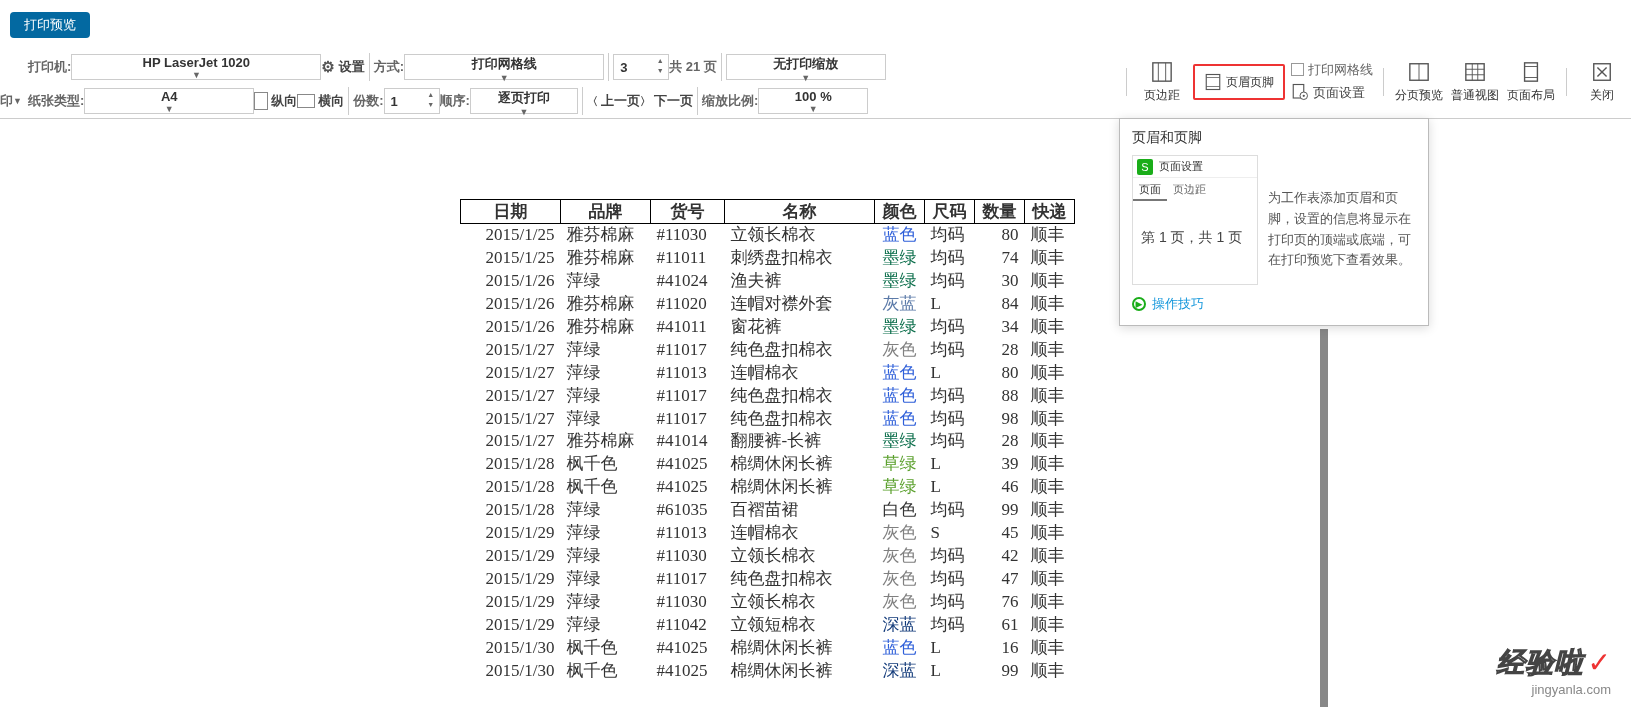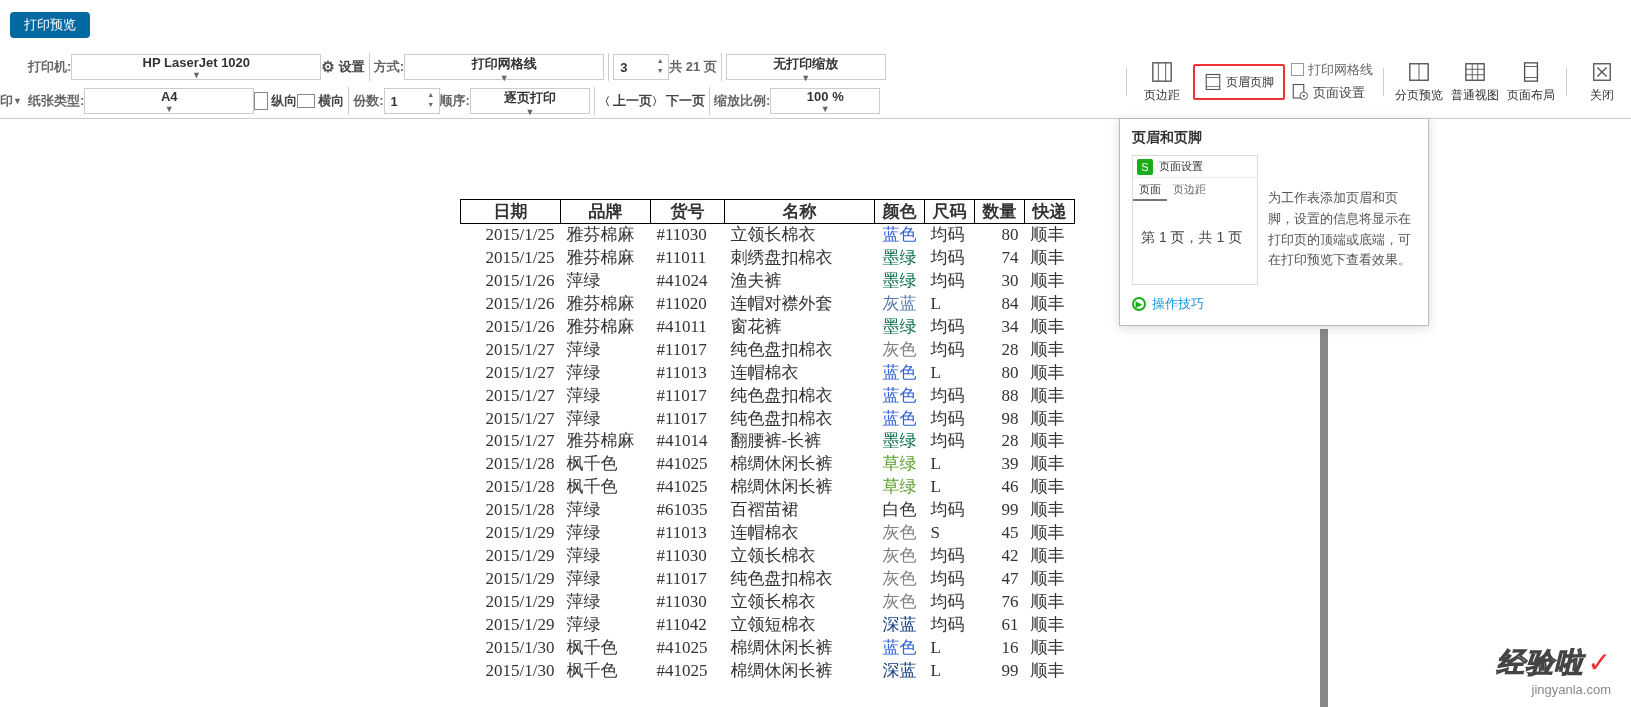--- a/index.html
+++ b/index.html
@@ -74,21 +74,21 @@
 .tooltip {
   position: absolute;
   top: 118px;
   left: 1119px;
   width: 310px;
   background: #fff;
   border: 1px solid #bbb;
   box-shadow: 0 2px 10px rgba(0,0,0,0.15);
   padding: 10px 12px 12px 12px;
 }
-.tooltip .tt-title { font-weight: 700; font-size: 14px; margin-bottom: 8px; }
+.tooltip .tt-title { font-weight: 400; font-size: 14px; margin-bottom: 8px; }
 .tooltip .tt-body { display: flex; gap: 10px; align-items: flex-start; }
 .tooltip .mini {
   width: 126px; height: 130px;
   border: 1px solid #ddd;
   position: relative;
   background: #fff;
 }
 .tooltip .mini .ghdr { height: 22px; display: flex; align-items: center; gap: 6px; padding-left: 4px; border-bottom: 1px solid #eee; }
 .tooltip .mini .gicon { width: 16px; height: 16px; background: #1aad19; color:#fff; font-size:11px; display:flex;align-items:center;justify-content:center; border-radius:2px;}
 .tooltip .mini .gtabs { display: flex; margin-top: 2px; font-size: 11px; }
@@ -243,21 +243,21 @@
   <span class="sep"></span>
   <span class="lbl">份数:</span>
   <div class="num">
     <span>1</span>
     <span class="spinners">
         <span>▲</span>
         <span>▼</span>
       </span>
   </div>
   <span class="lbl">顺序:</span>
-  <div class="sel" style="width:120px">
+  <div class="sel" style="width:108px">
     <span>逐页打印</span>
       <span class="caret">▼</span>
   </div>
   <span class="sep"></span>
   <span class="btnflat">
       <span class="ar">〈</span>
       <span>上一页</span>
     </span>
   <span class="btnflat">
       <span class="ar">〉</span>

